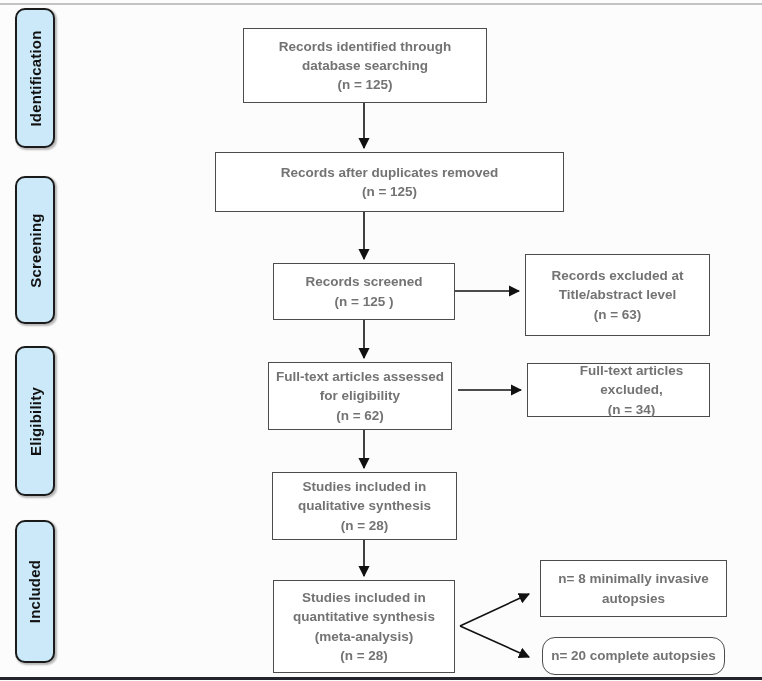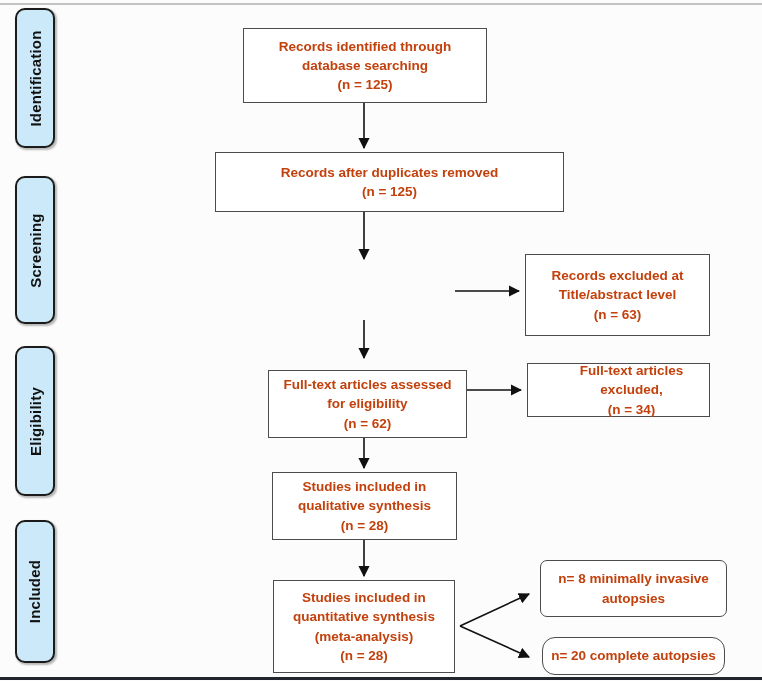--- a/index.html
+++ b/index.html
@@ -47,38 +47,38 @@
     position: absolute;
     background: #ffffff;
     border: 1.6px solid #4c4c4c;
     display: flex;
     align-items: center;
     justify-content: center;
     text-align: center;
     font-weight: 700;
     font-size: 13.5px;
     line-height: 1.42;
-    color: #c2410c;
+    color: #737373;
     white-space: pre-line;
     padding: 2px 6px;
   }
   #stage-identification { left: 15px; top: 8px;   height: 140px; }
   #stage-screening      { left: 15px; top: 176px; height: 148px; }
   #stage-eligibility    { left: 15px; top: 346px; height: 150px; }
   #stage-included       { left: 15px; top: 520px; height: 143px; }
 
   #box-identified    { left: 243px; top: 28px;  width: 244px; height: 75px; }
   #box-duplicates    { left: 215px; top: 152px; width: 349px; height: 60px; }
   #box-screened      { left: 273px; top: 263px; width: 182px; height: 57px; }
   #box-excluded-ta   { left: 525px; top: 254px; width: 185px; height: 82px; }
-  #box-fulltext      { left: 268px; top: 362px; width: 199px; height: 68px; margin-top: 8px; }
+  #box-fulltext      { left: 268px; top: 362px; width: 184px; height: 68px; }
   #box-ft-excluded   { left: 527px; top: 363px; width: 183px; height: 54px; padding-left: 32px; }
   #box-qualitative   { left: 272px; top: 472px; width: 185px; height: 68px; }
   #box-quantitative  { left: 273px; top: 580px; width: 182px; height: 93px; }
-  #box-min-invasive  { left: 540px; top: 560px; width: 187px; height: 57px; border-radius: 7px; }
+  #box-min-invasive  { left: 540px; top: 560px; width: 187px; height: 57px; }
   #box-complete-aut  { left: 542px; top: 637px; width: 183px; height: 38px; border-radius: 13px; }
 
   svg.arrows {
     position: absolute;
     left: 0; top: 0;
     width: 762px; height: 681px;
     pointer-events: none;
   }
 </style>
 </head>
@@ -121,20 +121,22 @@
     </g>
   </svg>
 
   <div class="flow-box" id="box-identified">Records identified through
 database searching
 (n = 125)</div>
 
   <div class="flow-box" id="box-duplicates">Records after duplicates removed
 (n = 125)</div>
 
+  <div class="flow-box" id="box-screened">Records screened
+(n = 125 )</div>
 
   <div class="flow-box" id="box-excluded-ta">Records excluded at
 Title/abstract level
 (n = 63)</div>
 
   <div class="flow-box" id="box-fulltext">Full-text articles assessed
 for eligibility
 (n = 62)</div>
 
   <div class="flow-box" id="box-ft-excluded">Full-text articles excluded,

